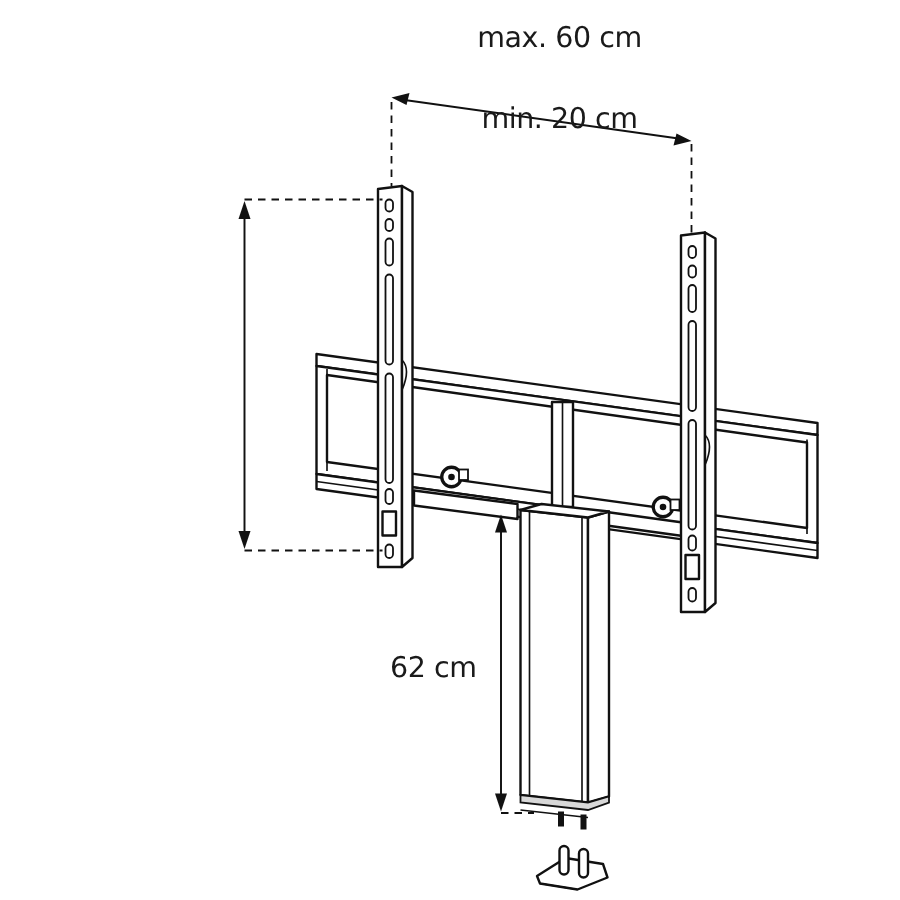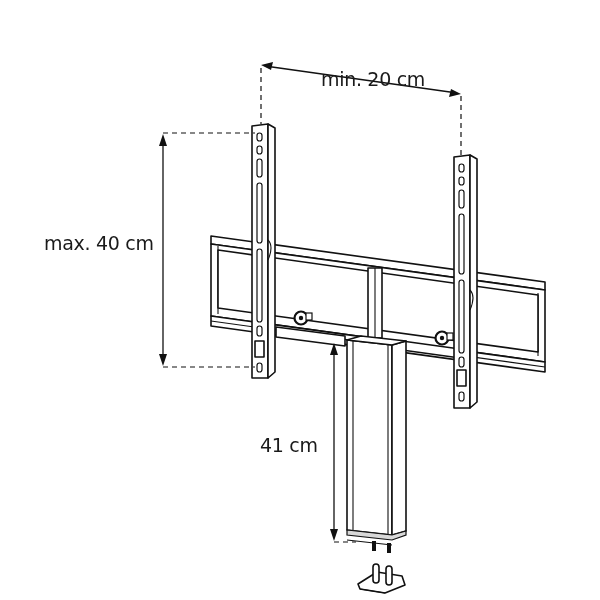--- a/index.html
+++ b/index.html
@@ -127,16 +127,16 @@
     </g>
 
     <g>
       <line class="dim" x1="334" y1="348" x2="334" y2="536"></line>
       <polygon points="334,343 330,355 338,355" fill="#111"></polygon>
       <polygon points="334,541 330,529 338,529" fill="#111"></polygon>
       <line class="dash" x1="334" y1="542" x2="356" y2="542"></line>
     </g>
   </svg>
 
+  <div class="label center" style="left:298px; top:14px; width:150px;">max. 60 cm</div>
   <div class="label center" style="left:298px; top:40px; width:150px;margin-top:28px;">min. 20 cm</div>
-  <div class="label" style="left:44px; top:232px;">max. 40 cm</div>
-  <div class="label" style="left:260px; top:434px;">41 cm</div>
+  <div class="label" style="left:260px; top:434px;">62 cm</div>
 </div>
 
 </body></html>

